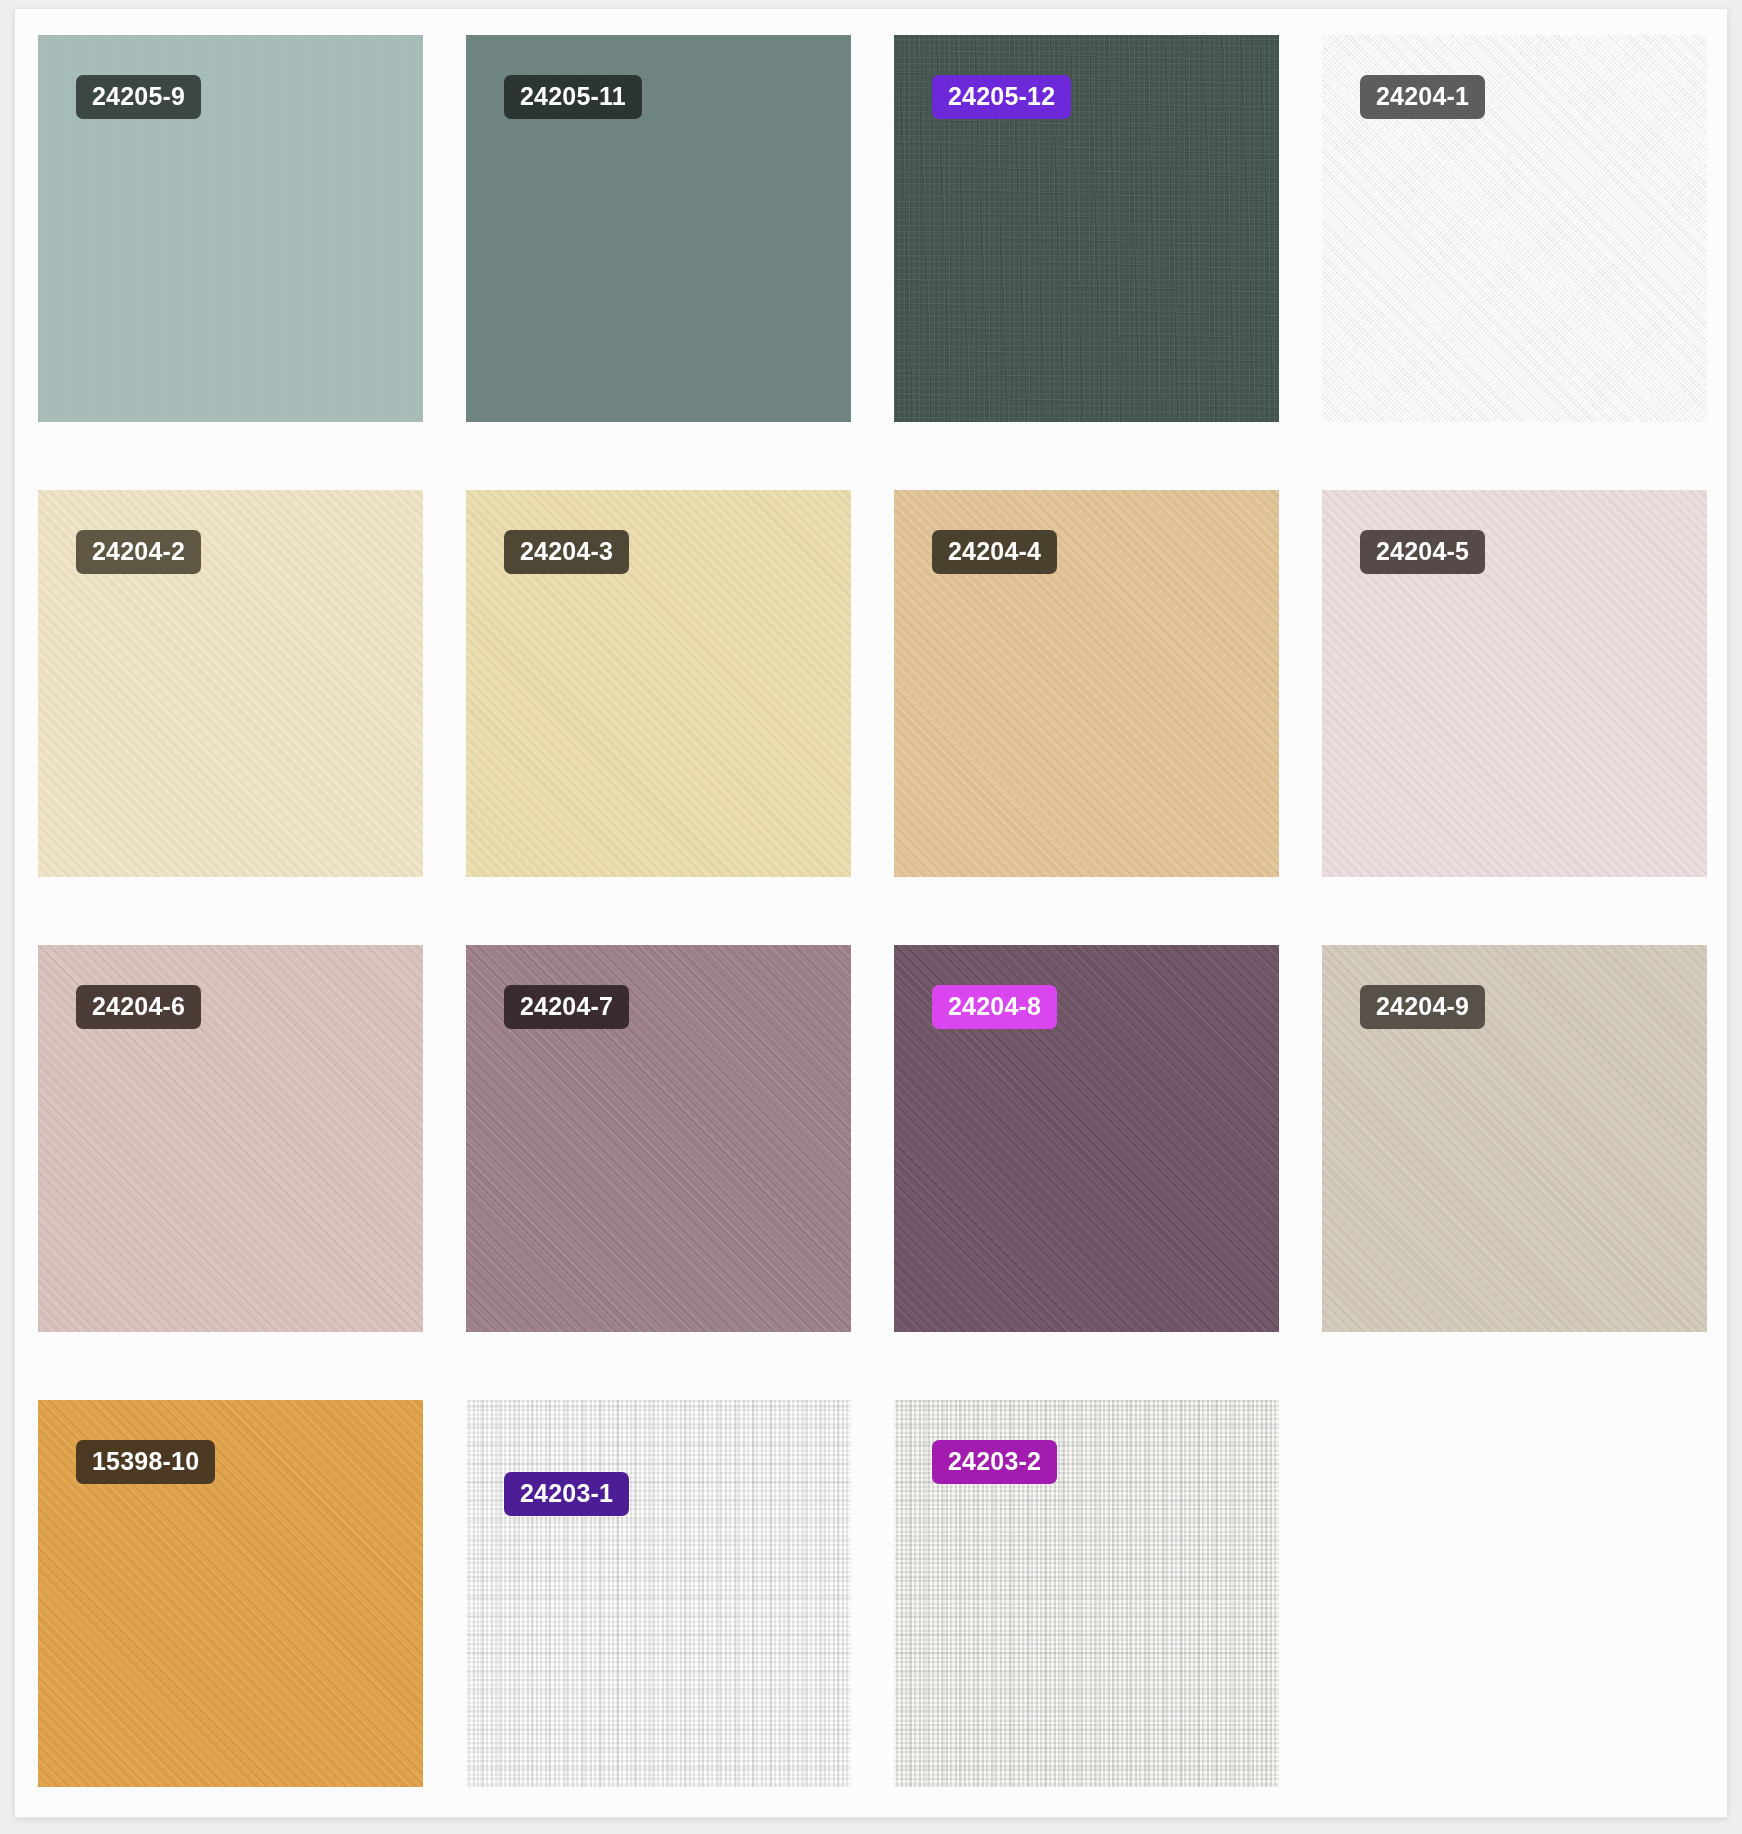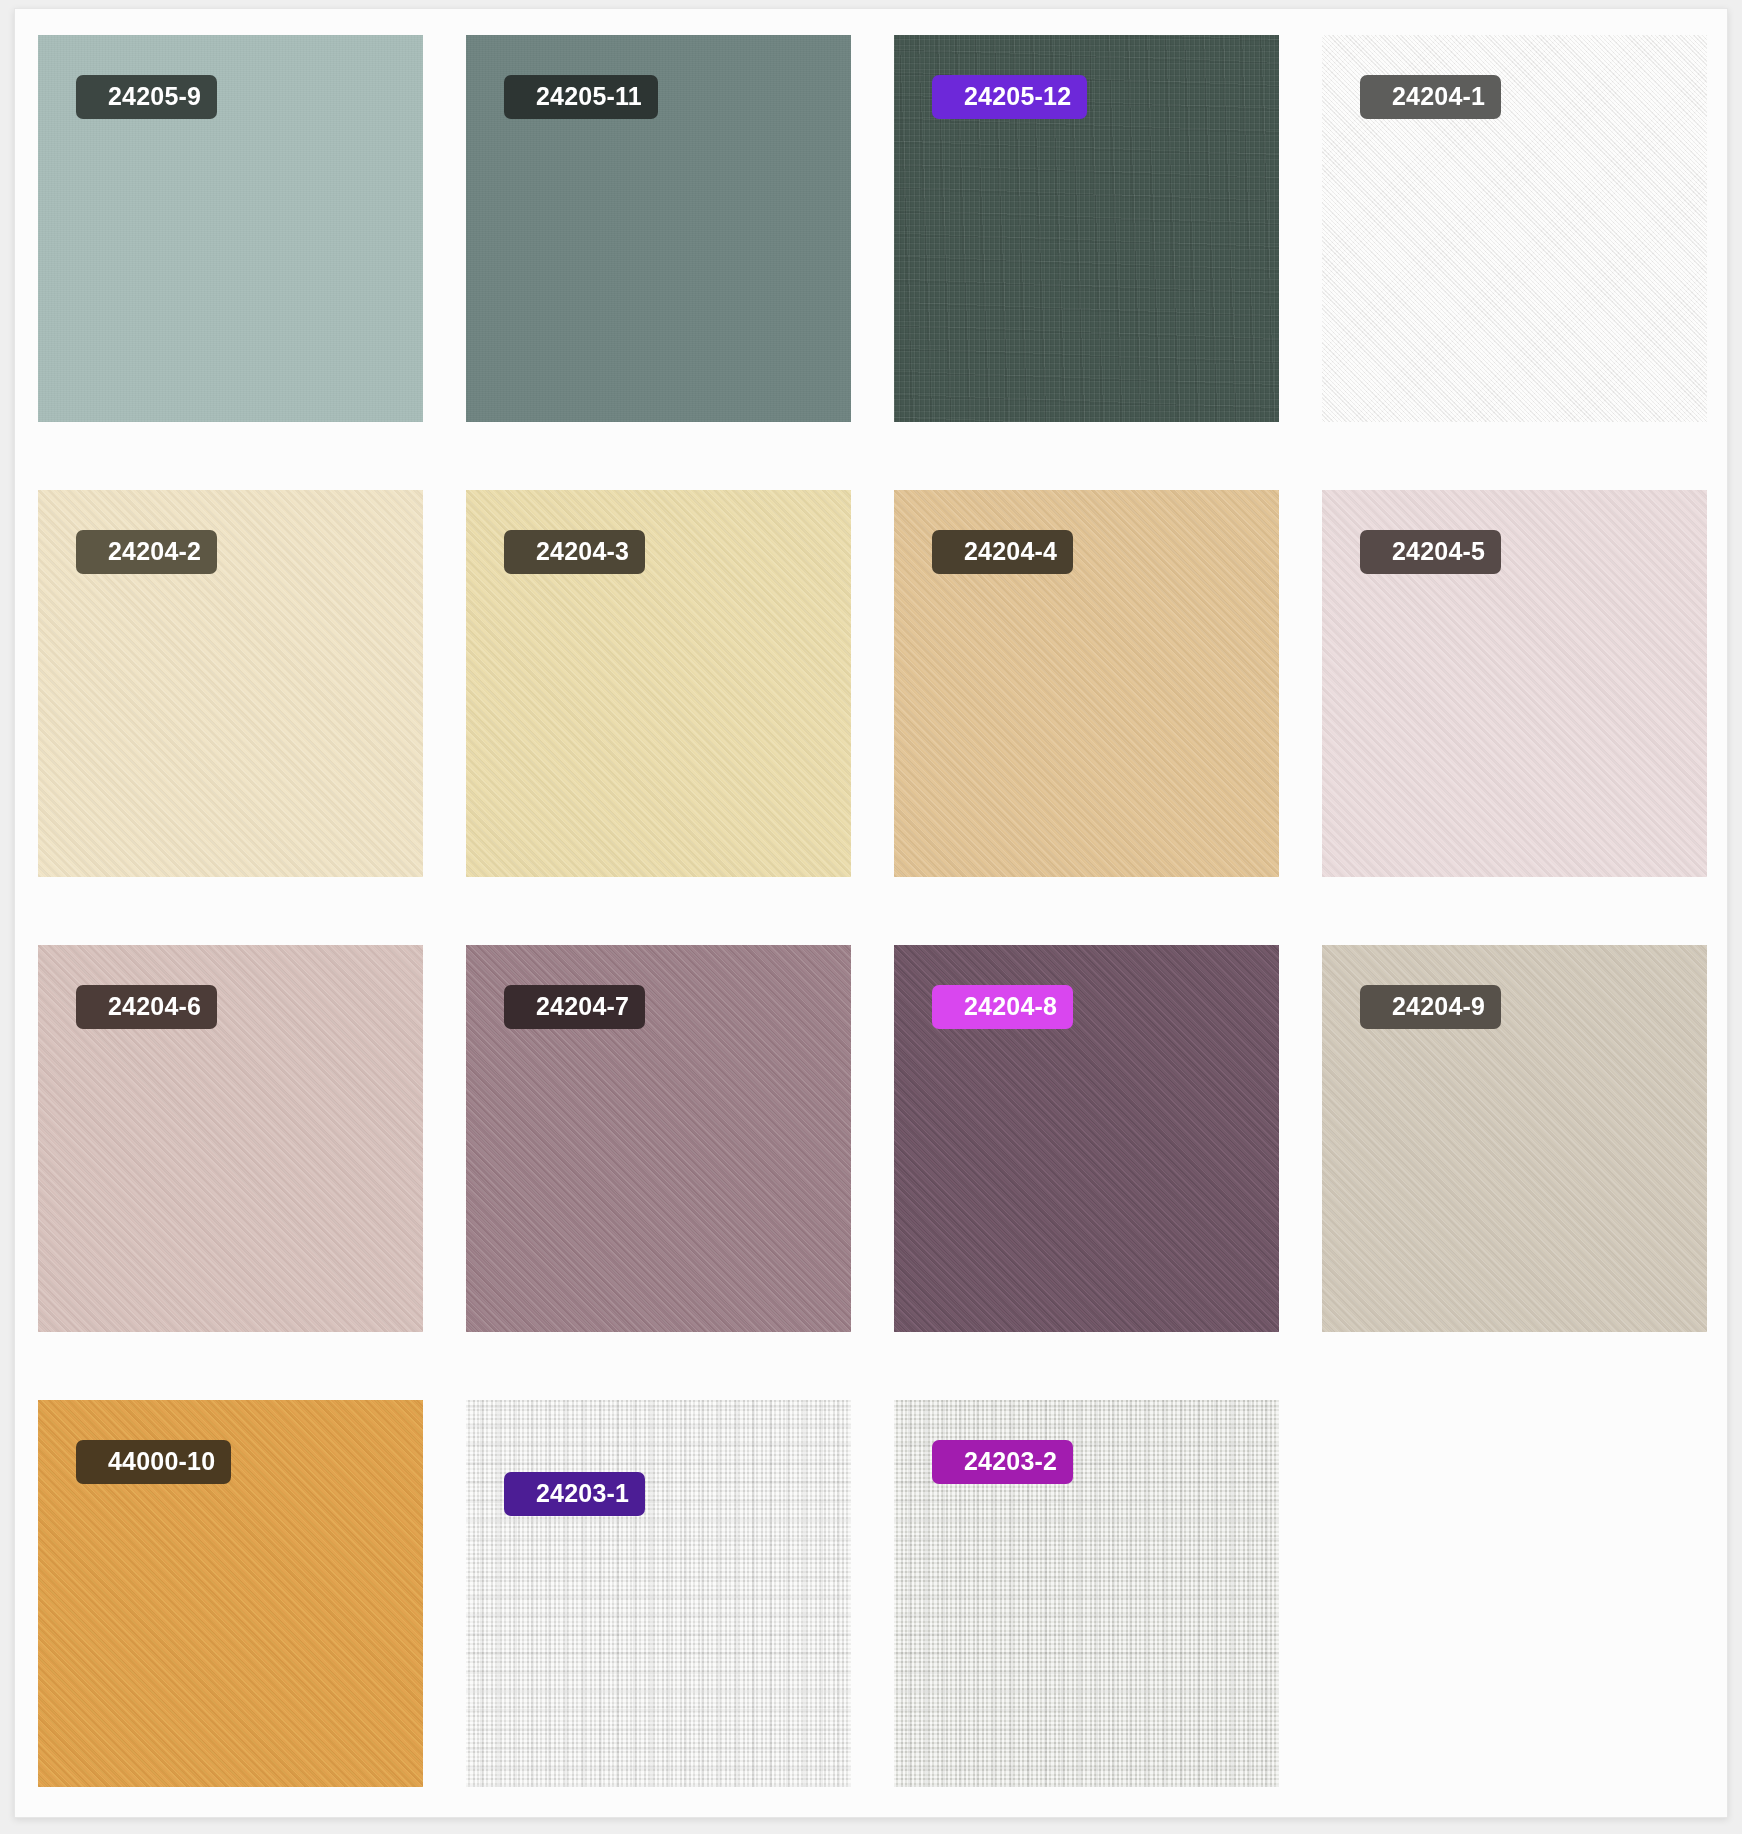--- a/index.html
+++ b/index.html
@@ -168,21 +168,21 @@
         rgba(0,0,0,0.028) 0px, rgba(0,0,0,0.028) 1px,
         rgba(255,255,255,0.3) 1px, rgba(255,255,255,0.3) 5px);
     pointer-events: none;
   }
 
   .label {
     position: absolute;
     left: 38px;
     top: 40px;
     display: inline-block;
-    padding: 9px 16px 10px 32px;
+    padding: 9px 16px 10px 16px;
     border-radius: 7px;
     color: #ffffff;
     font-size: 25px;
     line-height: 1;
     font-weight: 600;
     letter-spacing: 0.2px;
     white-space: nowrap;
     z-index: 5;
     font-family: "Liberation Sans", sans-serif;
   }
@@ -236,21 +236,21 @@
         <div class="swatch">
           <div class="fill tex-twill" style="background: rgb(110, 84, 100);"></div>
           <span class="label" style="background: #d946ef;">24204-8</span>
         </div>
         <div class="swatch">
           <div class="fill tex-twill" style="background: rgb(211, 202, 187);"></div>
           <span class="label" style="background: rgb(87, 81, 74);">24204-9</span>
         </div>
         <div class="swatch">
           <div class="fill tex-twill" style="background: rgb(224, 161, 74);"></div>
-          <span class="label" style="background: rgb(75, 58, 33);">44000-10</span>
+          <span class="label" style="background: rgb(75, 58, 33);">15398-10</span>
         </div>
         <div class="swatch">
           <div class="fill tex-basket" style="background: rgb(243, 243, 241);"></div>
           <span class="label" style="background: #4c1d95; margin-top: 32px;">24203-1</span>
         </div>
         <div class="swatch">
           <div class="fill tex-basket" style="background: rgb(229, 230, 224);"></div>
           <span class="label" style="background: #a21caf;">24203-2</span>
         </div>
       </div>

